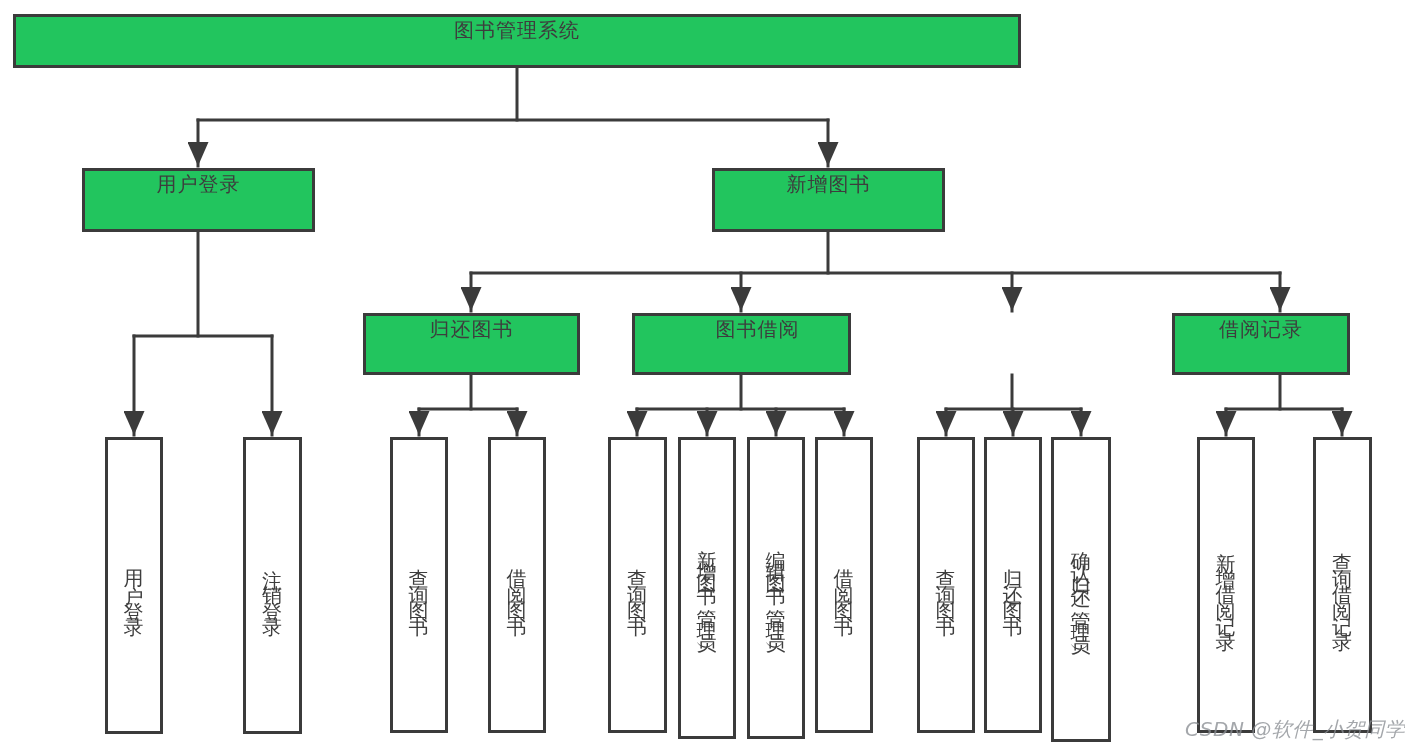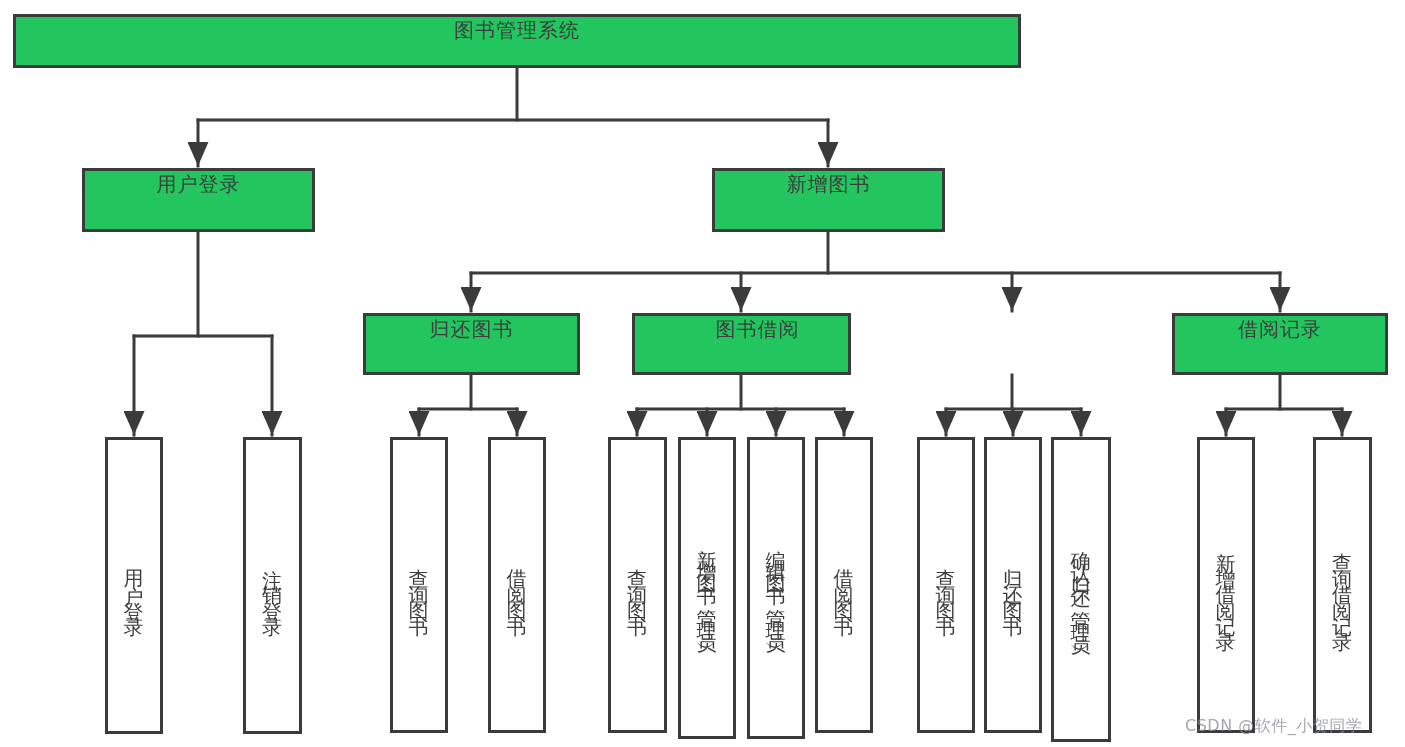--- a/index.html
+++ b/index.html
@@ -47,25 +47,26 @@
     text-orientation: mixed;
     letter-spacing: 16px;
     line-height: 1;
     white-space: nowrap;
   }
   .vbox.tall .vlabel { letter-spacing: 12px; }
   .watermark {
     position: absolute;
     left: 1185px;
     top: 716px;
-    font-size: 16px;
+    font-size: 20px;
     color: rgba(138, 142, 148, 0.78);
     letter-spacing: 0.5px;
     z-index: 3;
     white-space: nowrap;
+    font-style: italic;
   }
 </style>
 </head>
 <body>
 
 <div id="canvas">
 
   <svg id="connectors" viewBox="0 0 1405 747" xmlns="http://www.w3.org/2000/svg">
     <defs>
       <marker id="ah" viewBox="0 0 8 7" markerWidth="8" markerHeight="7" refX="8" refY="3.5" orient="auto" markerUnits="strokeWidth">
@@ -126,21 +127,21 @@
   <div class="hbox" style="left:712px; top:168px; width:233px; height:64px;">
     <span>新增图书</span>
   </div>
 
   <div class="hbox" style="left:363px; top:313px; width:217px; height:62px;">
     <span>归还图书</span>
   </div>
   <div class="hbox" style="left:632px; top:313px; width:219px; height:62px;padding-left:32px;">
     <span>图书借阅</span>
   </div>
-  <div class="hbox" style="left:1172px; top:313px; width:216px; height:62px;">
+  <div class="hbox" style="left:1172px; top:313px; width:178px; height:62px;">
     <span>借阅记录</span>
   </div>
 
   <div class="vbox" style="left:105px; top:437px; width:58px; height:297px;">
     <span class="vlabel">用户登录</span>
   </div>
   <div class="vbox" style="left:243px; top:437px; width:59px; height:297px;">
     <span class="vlabel">注销登录</span>
   </div>
 

